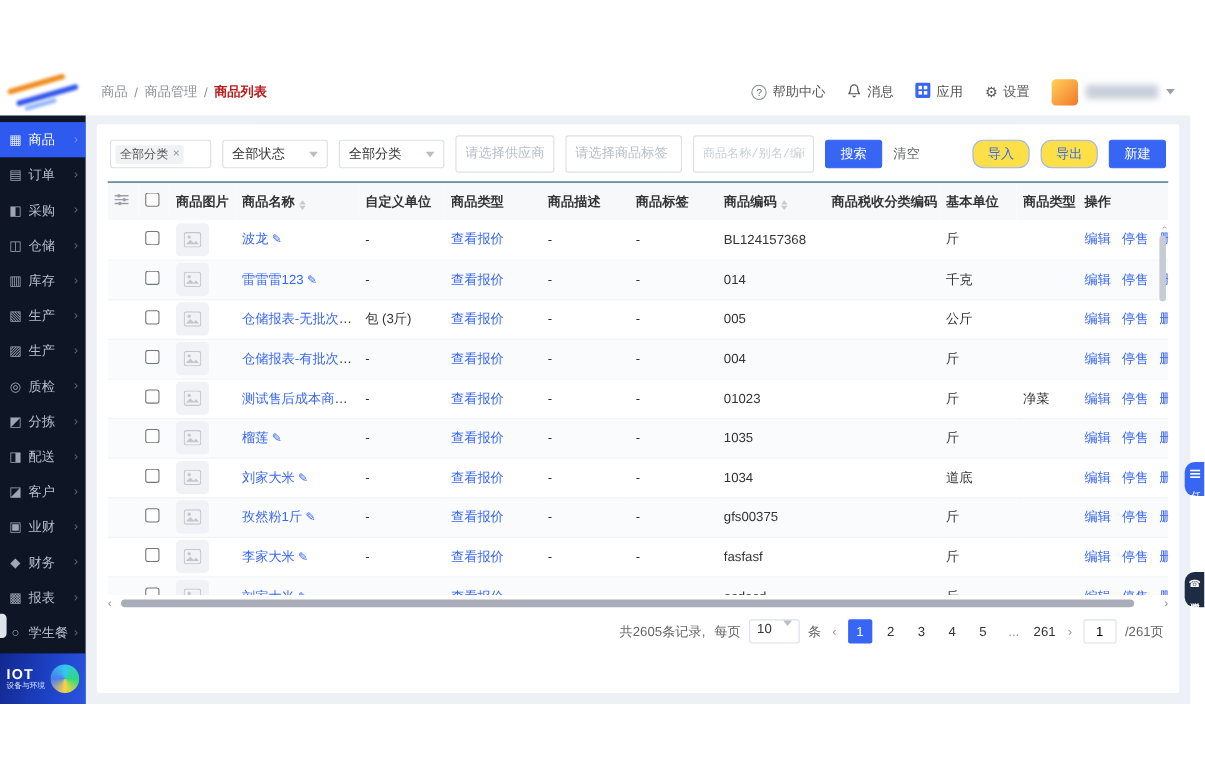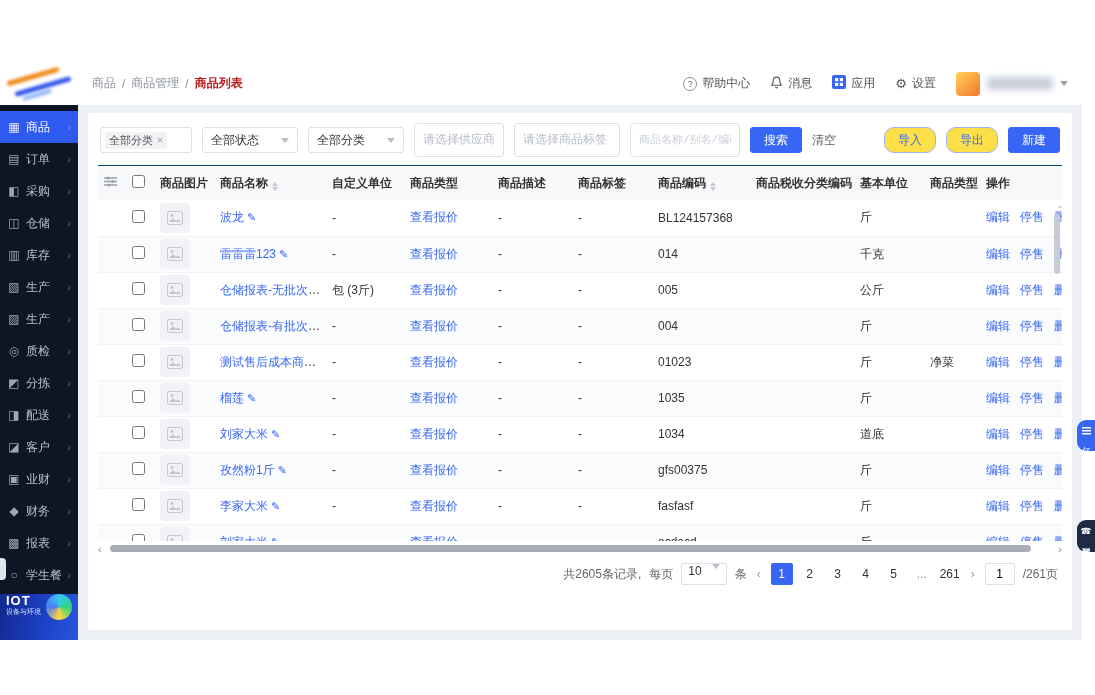--- a/index.html
+++ b/index.html
@@ -33,21 +33,21 @@
   .uname-blur { width:66px; height:13px; border-radius:3px; background:#c9cfdb; filter:blur(3px); }
   .dd-caret { width:0; height:0; border-left:4px solid transparent; border-right:4px solid transparent; border-top:5px solid #98a0ac; }
 
   
   .sidebar { position:absolute; left:0; top:43px; width:78px; height:535px; background:#0e1626; display:flex; flex-direction:column; }
   #sidebar-menu { padding-top:6px; }
   .side-item { height:32px; display:flex; align-items:center; gap:5px; padding:0 7px; color:#b9bfcd; cursor:pointer; font-size:12px; }
   .side-item .si-icon { font-size:12px; width:14px; text-align:center; opacity:.85; }
   .side-item .si-caret { margin-left:auto; color:rgba(255,255,255,.35); font-size:11px; }
   .side-item.active { background:#2f5af0; color:#fff; }
-  .iot-block { margin-top:auto; height:46px; background:linear-gradient(100deg,#12288f 0%, #1e43c8 60%, #2a54e0 100%); display:flex; padding:0 6px; gap:4px; }
+  .iot-block { margin-top:auto; height:46px; background:linear-gradient(100deg,#12288f 0%, #1e43c8 60%, #2a54e0 100%); display:flex; align-items:center; padding:0 6px; gap:4px; }
   .iot-text { display:flex; flex-direction:column; line-height:1.1; }
   .iot-title { color:#fff; font-weight:bold; font-size:13px; letter-spacing:1px; }
   .iot-sub { color:#cfe0ff; font-size:7px; }
   .iot-logo { margin-left:auto; width:26px; height:26px; border-radius:50%; background:conic-gradient(#35c7f0,#2bd97c,#ffd23e,#4a7df0,#35c7f0); }
 
   
   .main { position:absolute; left:78px; top:43px; width:1004px; height:535px; background:#edf0f5; padding:8px 10px 10px; }
   .card { background:#fff; height:100%; border-radius:2px; display:flex; flex-direction:column; overflow:hidden; }
 
   

